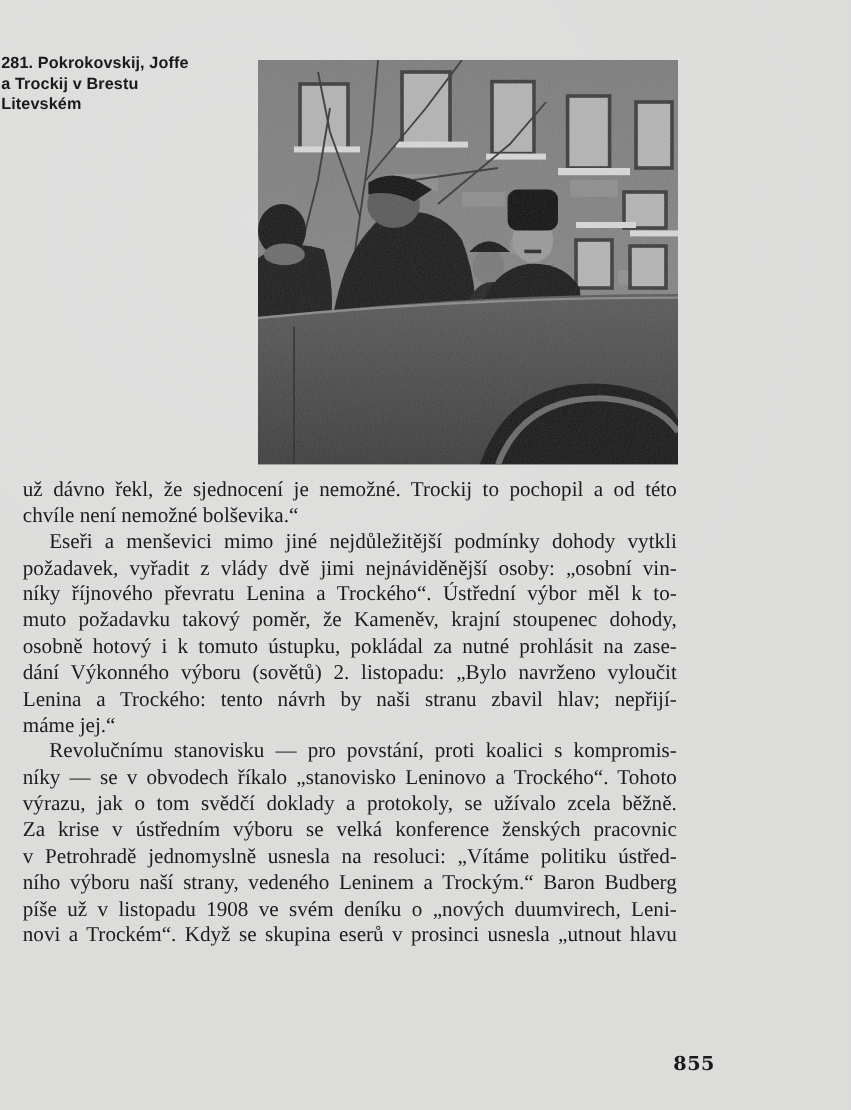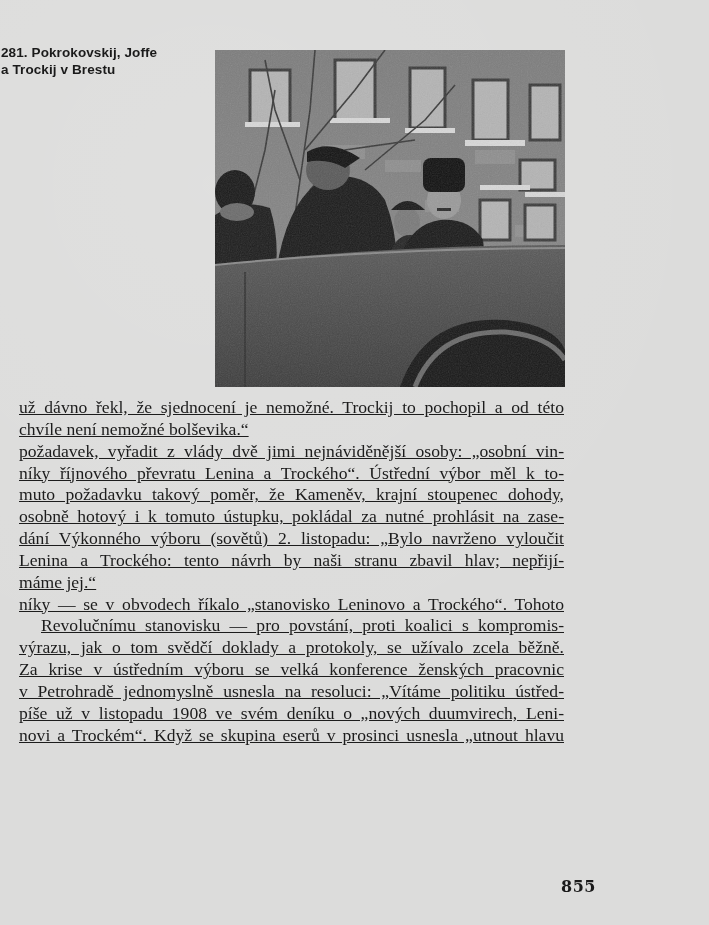--- a/index.html
+++ b/index.html
@@ -31,39 +31,39 @@
   .photo svg { display: block; width: 100%; height: 100%; }
   .body-text {
     position: absolute; left: 19px; top: 397px; width: 545px;
     font-size: 17.6px; line-height: 21.85px;
     color: #1c1c1c;
   }
   .line {
     display: block; white-space: nowrap;
     text-align: justify; text-align-last: justify;
     height: 21.85px;
-    text-decoration: underline;
   }
   .line.last { text-align-last: left; }
   .line.indent { text-indent: 22px; }
   .page-number {
     position: absolute; left: 561px; top: 829px;
     font-family: "DejaVu Serif", "Liberation Serif", serif;
     font-weight: bold; font-size: 16px;
     color: #1a1a1a; letter-spacing: 0.5px; margin-top: 48px;
   }
 </style>
 </head>
 <body>
 
 <div class="page">
 
   <div class="caption">
     <span>281. Pokrokovskij, Joffe</span>
     <span>a Trockij v Brestu</span>
+    <span>Litevském</span>
   </div>
 
   <div class="photo" title="Black-and-white photograph of three men in fur hats and dark coats seated in an open automobile in front of a stone building with windows and bare tree branches">
     <svg viewBox="0 0 350 337" preserveAspectRatio="none">
       <defs>
         <filter id="grain" x="0" y="0" width="100%" height="100%">
           <feTurbulence type="fractalNoise" baseFrequency="0.9" numOctaves="2" seed="3" result="n"></feTurbulence>
           <feColorMatrix type="saturate" values="0" in="n" result="g"></feColorMatrix>
           <feComponentTransfer in="g" result="g2">
             <feFuncA type="linear" slope="0.35"></feFuncA>
@@ -155,30 +155,32 @@
         <path d="M200 337 Q222 280 290 282 Q335 286 350 310" stroke="#6a6a6a" stroke-width="5" fill="none"></path>
       </g>
 
       <rect x="0" y="0" width="350" height="337" fill="#ffffff" filter="url(#grain)" opacity="0.5"></rect>
     </svg>
   </div>
 
   <div class="body-text">
     <span class="line">už dávno řekl, že sjednocení je nemožné. Trockij to pochopil a od této</span>
     <span class="line last">chvíle není nemožné bolševika.“</span>
+    <span class="line indent">Eseři a menševici mimo jiné nejdůležitější podmínky dohody vytkli</span>
     <span class="line">požadavek, vyřadit z vlády dvě jimi nejnáviděnější osoby: „osobní vin-</span>
     <span class="line">níky říjnového převratu Lenina a Trockého“. Ústřední výbor měl k to-</span>
     <span class="line">muto požadavku takový poměr, že Kameněv, krajní stoupenec dohody,</span>
     <span class="line">osobně hotový i k tomuto ústupku, pokládal za nutné prohlásit na zase-</span>
     <span class="line">dání Výkonného výboru (sovětů) 2. listopadu: „Bylo navrženo vyloučit</span>
     <span class="line">Lenina a Trockého: tento návrh by naši stranu zbavil hlav; nepřijí-</span>
     <span class="line last">máme jej.“</span>
+    <span class="line indent">Revolučnímu stanovisku — pro povstání, proti koalici s kompromis-</span>
     <span class="line">níky — se v obvodech říkalo „stanovisko Leninovo a Trockého“. Tohoto</span>
-    <span class="line indent">Revolučnímu stanovisku — pro povstání, proti koalici s kompromis-</span>
     <span class="line">výrazu, jak o tom svědčí doklady a protokoly, se užívalo zcela běžně.</span>
     <span class="line">Za krise v ústředním výboru se velká konference ženských pracovnic</span>
     <span class="line">v Petrohradě jednomyslně usnesla na resoluci: „Vítáme politiku ústřed-</span>
+    <span class="line">ního výboru naší strany, vedeného Leninem a Trockým.“ Baron Budberg</span>
     <span class="line">píše už v listopadu 1908 ve svém deníku o „nových duumvirech, Leni-</span>
     <span class="line">novi a Trockém“. Když se skupina eserů v prosinci usnesla „utnout hlavu</span>
   </div>
 
   <div class="page-number">855</div>
 </div>
 
 </body></html>

